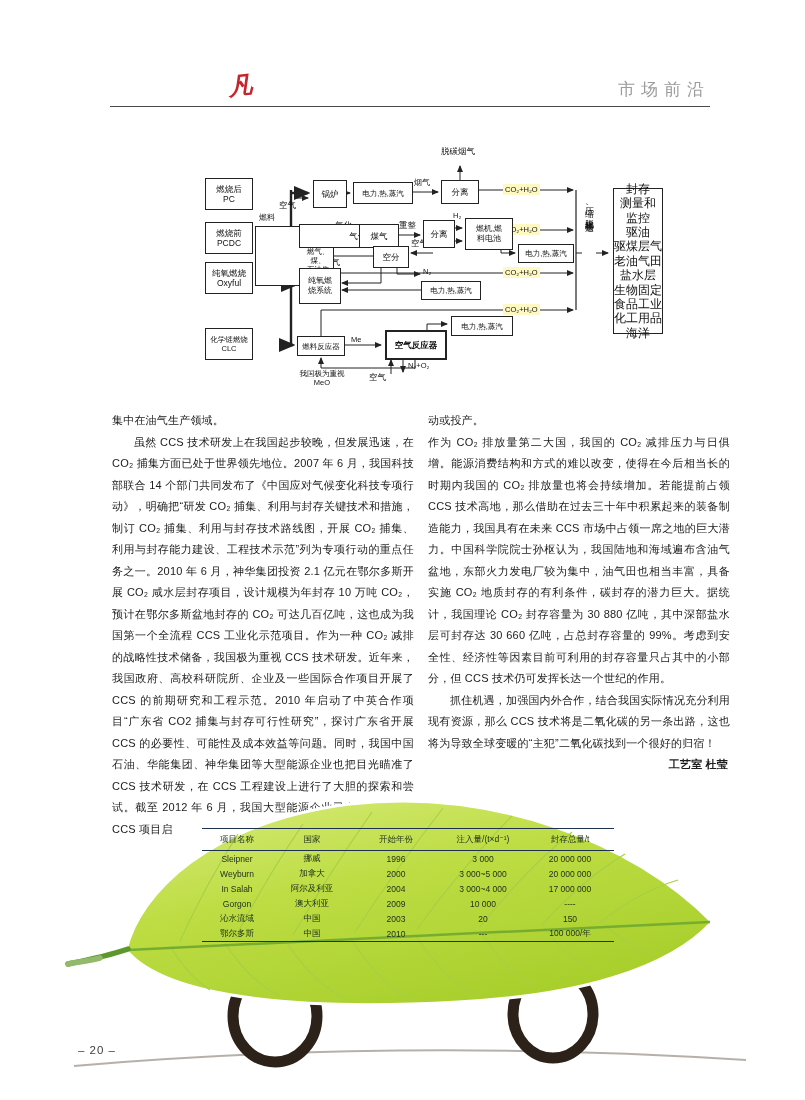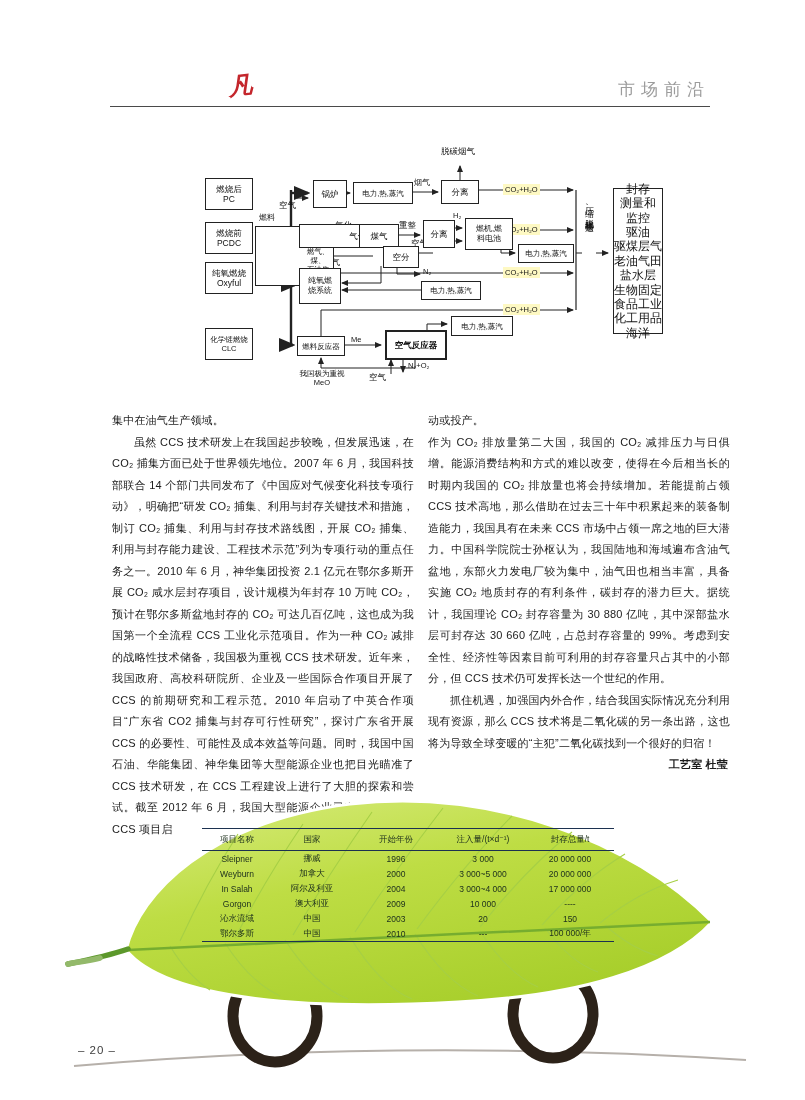--- a/index.html
+++ b/index.html
@@ -132,21 +132,21 @@
 煤、
 石油焦</div>
     <div class="db" style="left:138px;top:40px;width:32px;height:26px;">锅炉</div>
     <div class="db" style="left:178px;top:42px;width:58px;height:20px;font-size:7.5px;">电力,热,蒸汽</div>
     <div class="db" style="left:266px;top:40px;width:36px;height:22px;">分离</div>
     <div class="db" style="left:124px;top:84px;width:34px;height:22px;padding-left:45px;">气化炉</div>
     <div class="db" style="left:184px;top:84px;width:38px;height:22px;">煤气</div>
     <div class="db" style="left:248px;top:80px;width:30px;height:26px;">分离</div>
     <div class="db" style="left:290px;top:78px;width:46px;height:30px;font-size:8px;">燃机,燃
 料电池</div>
-    <div class="db" style="left:208px;top:106px;width:34px;height:20px;">空分</div>
+    <div class="db" style="left:198px;top:106px;width:34px;height:20px;">空分</div>
     <div class="db" style="left:124px;top:128px;width:40px;height:34px;font-size:8px;">纯氧燃
 烧系统</div>
     <div class="db" style="left:343px;top:104px;width:54px;height:17px;font-size:7.5px;">电力,热,蒸汽</div>
     <div class="db" style="left:246px;top:141px;width:58px;height:17px;font-size:7.5px;">电力,热,蒸汽</div>
     <div class="db" style="left:122px;top:196px;width:46px;height:18px;font-size:7.5px;">燃料反应器</div>
     <div class="db" style="left:210px;top:190px;width:58px;height:26px;font-weight:bold;border-width:2px;">空气反应器</div>
     <div class="db" style="left:276px;top:176px;width:60px;height:18px;font-size:7.5px;">电力,热,蒸汽</div>
     <div class="db" style="left:438px;top:48px;width:48px;height:144px;font-size:12px;border-width:1.5px;">封存
 测量和
 监控

